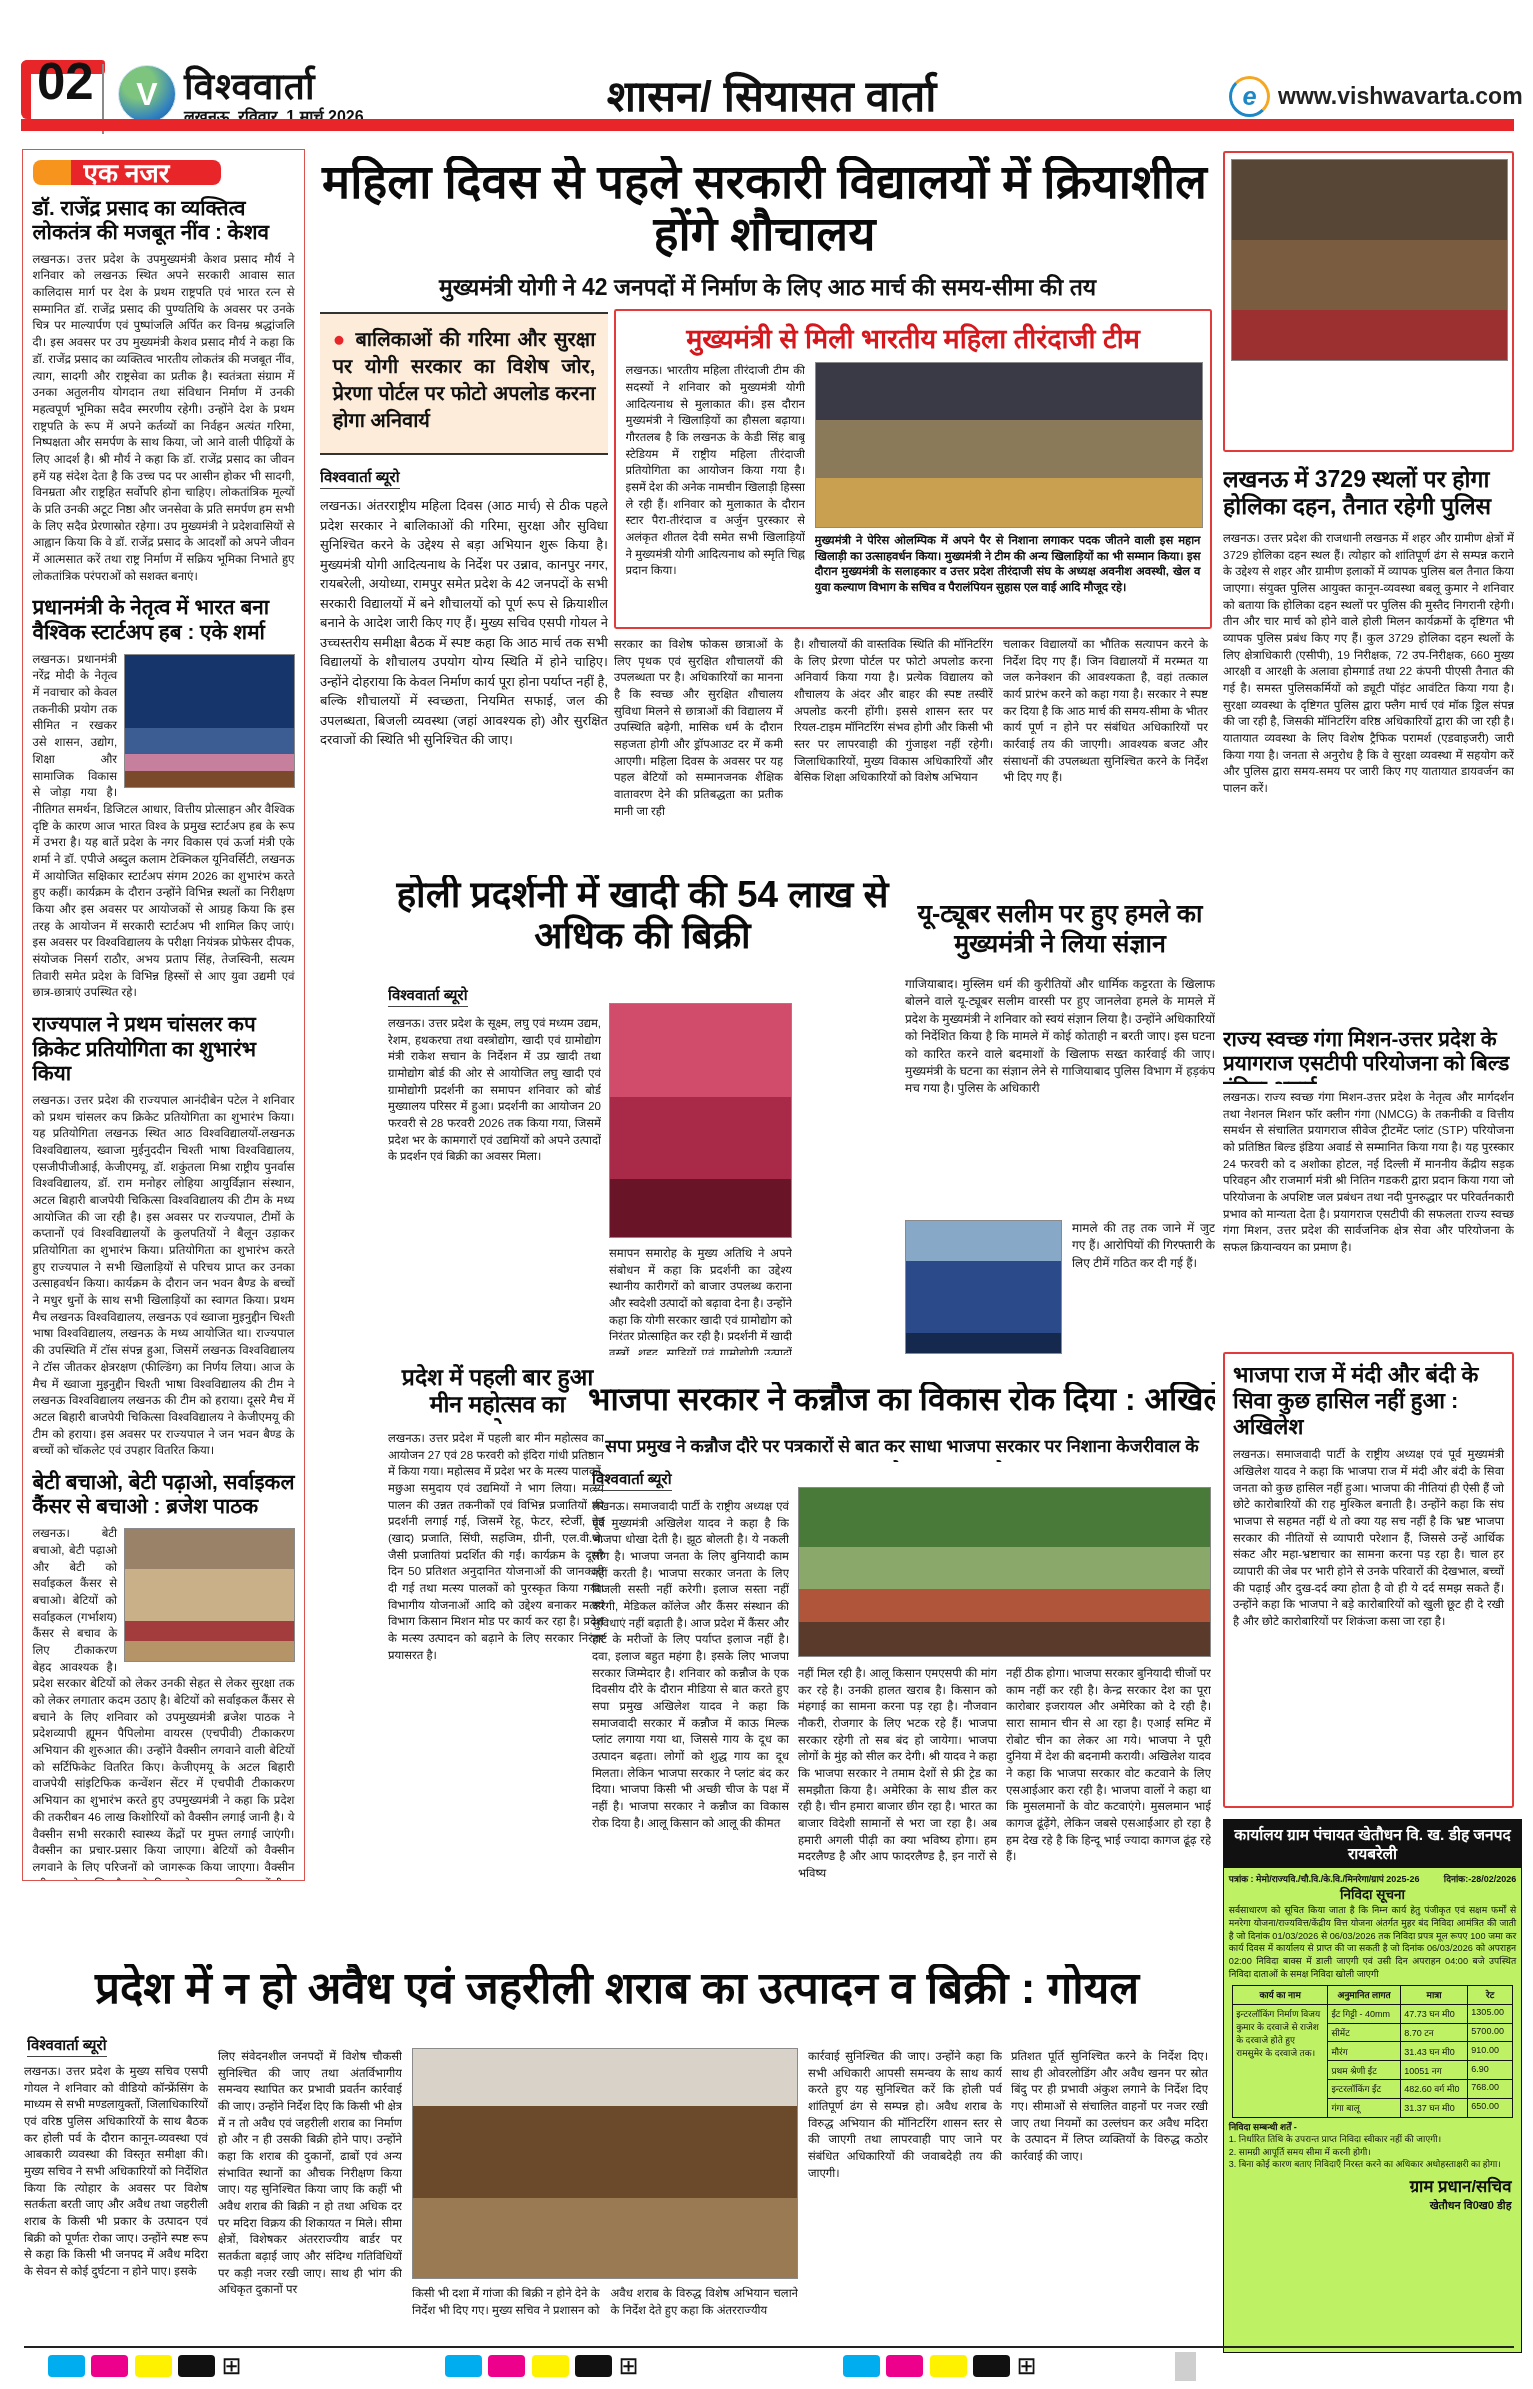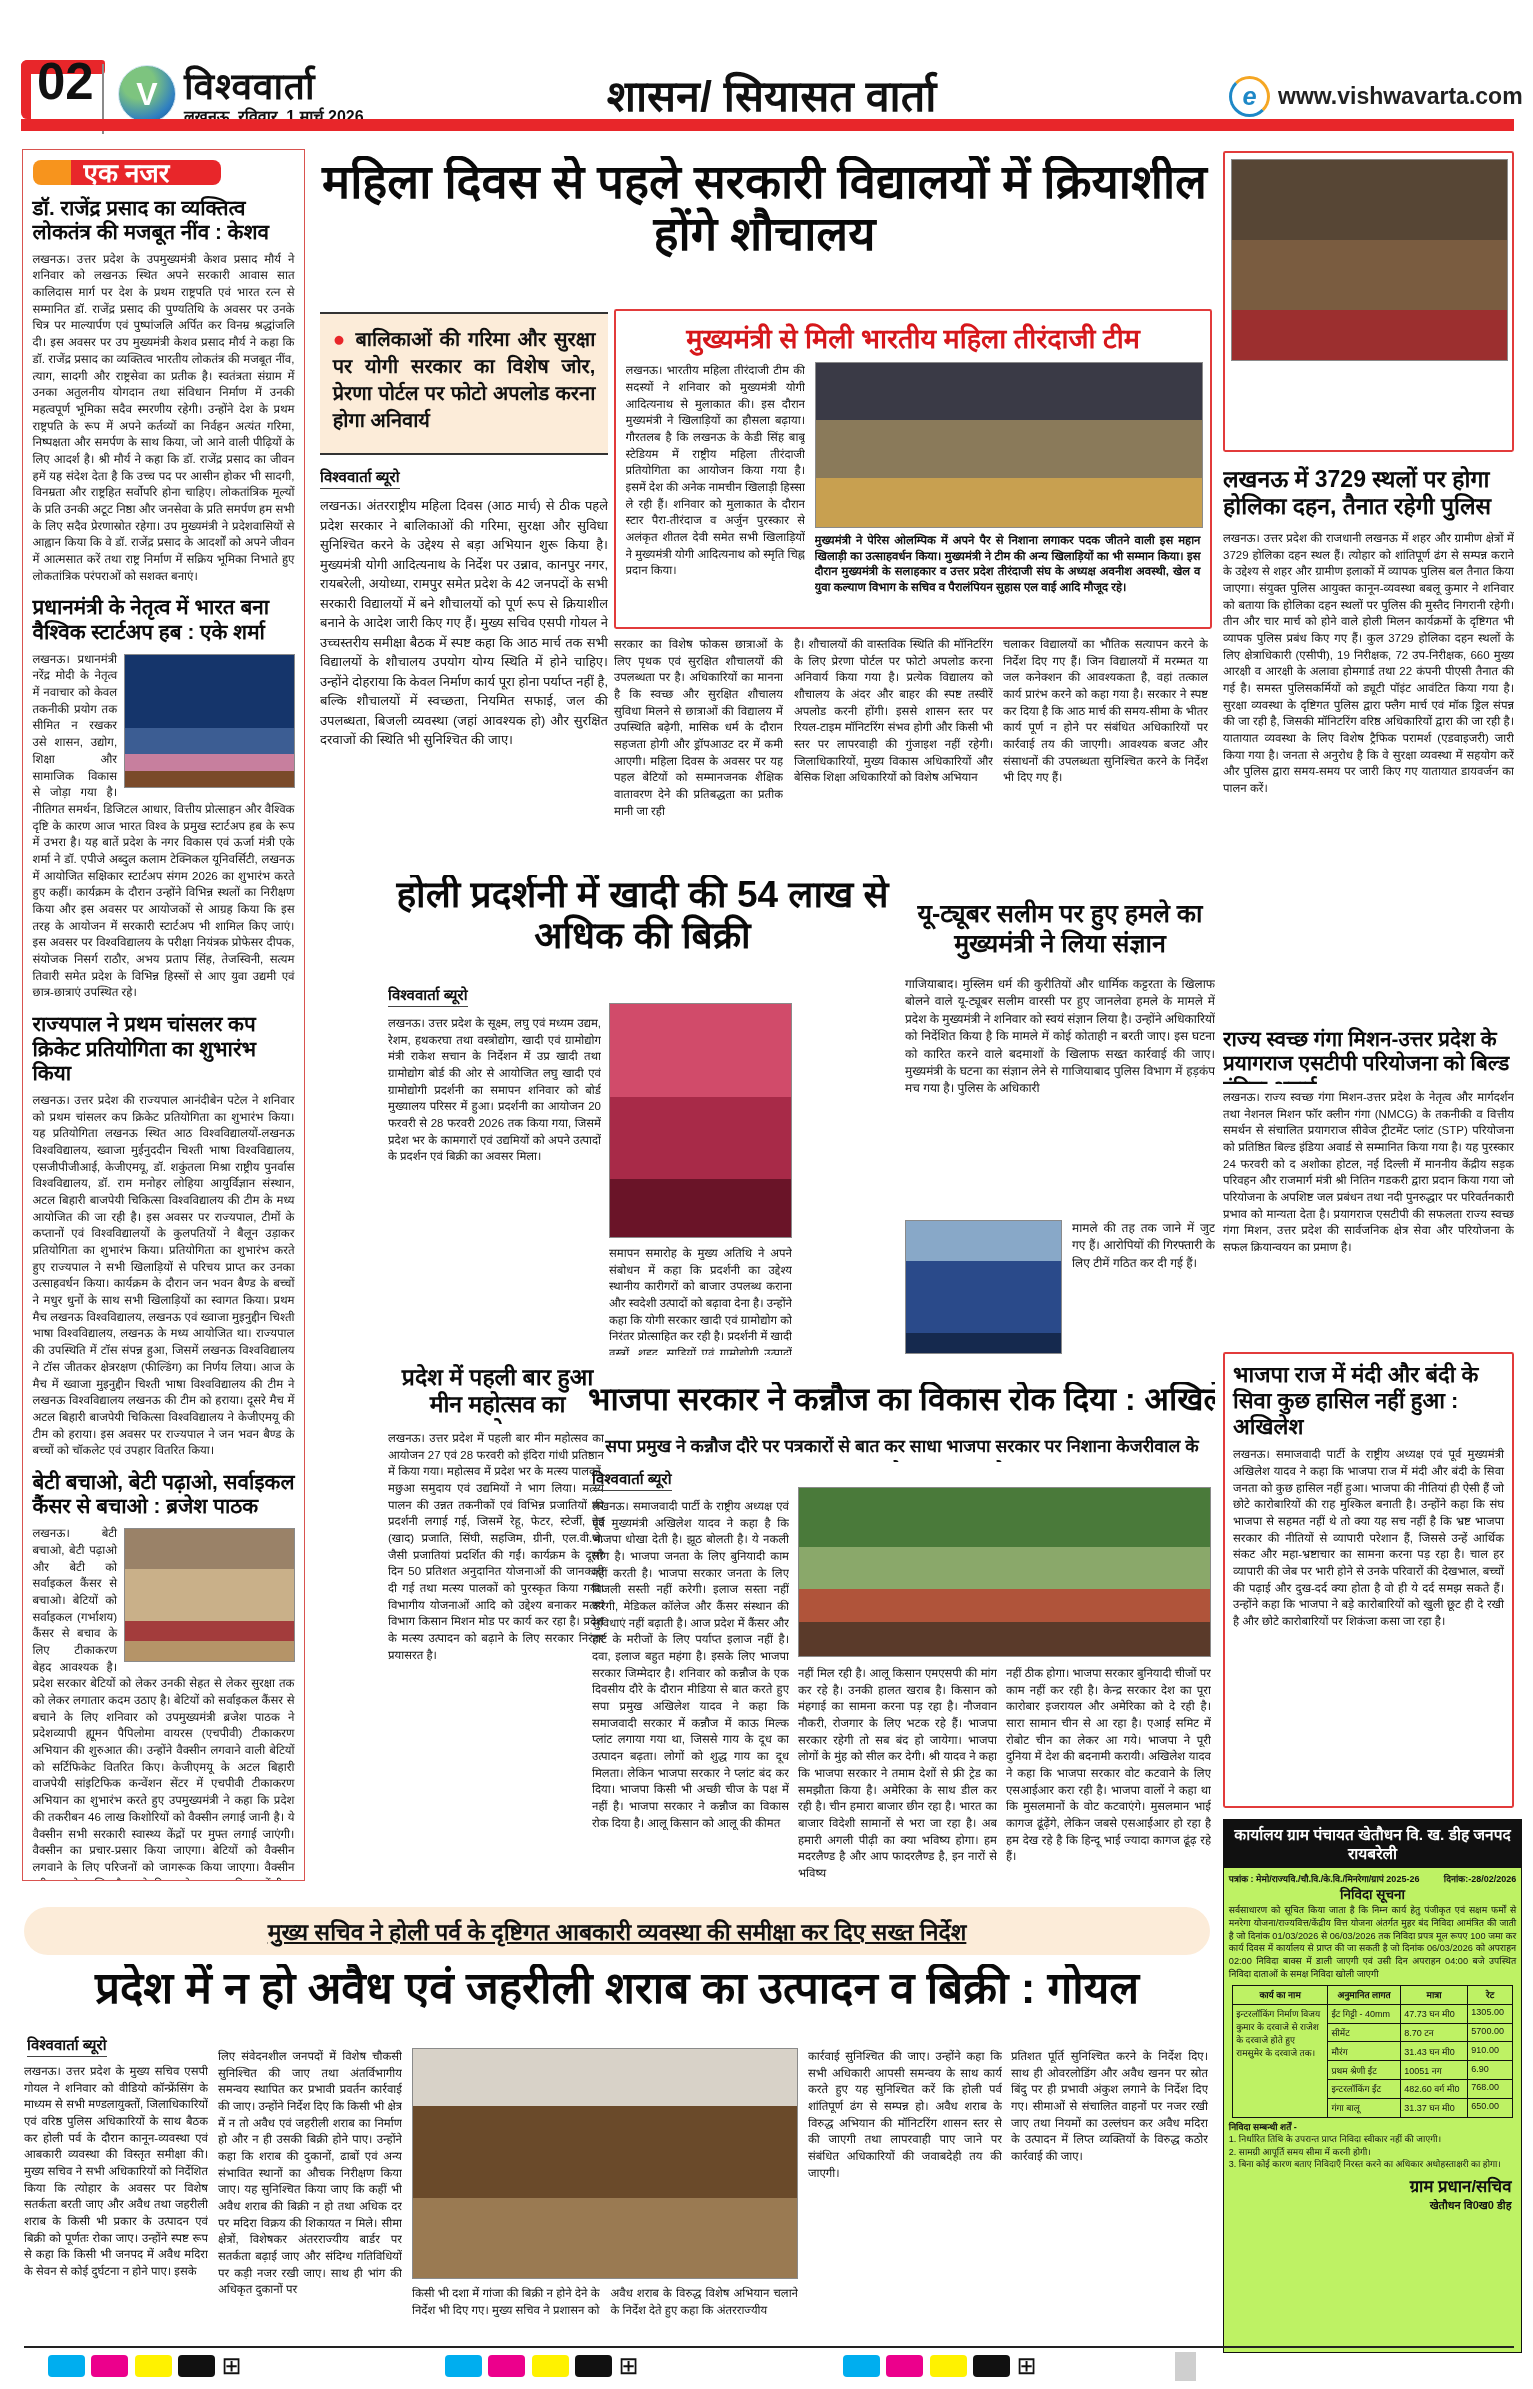--- a/index.html
+++ b/index.html
@@ -107,20 +107,21 @@
     <div class="ol-body">लखनऊ। उत्तर प्रदेश की राज्यपाल आनंदीबेन पटेल ने शनिवार को प्रथम चांसलर कप क्रिकेट प्रतियोगिता का शुभारंभ किया। यह प्रतियोगिता लखनऊ स्थित आठ विश्वविद्यालयों-लखनऊ विश्वविद्यालय, ख्वाजा मुईनुददीन चिश्ती भाषा विश्वविद्यालय, एसजीपीजीआई, केजीएमयू, डॉ. शकुंतला मिश्रा राष्ट्रीय पुनर्वास विश्वविद्यालय, डॉ. राम मनोहर लोहिया आयुर्विज्ञान संस्थान, अटल बिहारी बाजपेयी चिकित्सा विश्वविद्यालय की टीम के मध्य आयोजित की जा रही है। इस अवसर पर राज्यपाल, टीमों के कप्तानों एवं विश्वविद्यालयों के कुलपतियों ने बैलून उड़ाकर प्रतियोगिता का शुभारंभ किया। प्रतियोगिता का शुभारंभ करते हुए राज्यपाल ने सभी खिलाड़ियों से परिचय प्राप्त कर उनका उत्साहवर्धन किया। कार्यक्रम के दौरान जन भवन बैण्ड के बच्चों ने मधुर धुनों के साथ सभी खिलाड़ियों का स्वागत किया। प्रथम मैच लखनऊ विश्वविद्यालय, लखनऊ एवं ख्वाजा मुइनुद्दीन चिश्ती भाषा विश्वविद्यालय, लखनऊ के मध्य आयोजित था। राज्यपाल की उपस्थिति में टॉस संपन्न हुआ, जिसमें लखनऊ विश्वविद्यालय ने टॉस जीतकर क्षेत्ररक्षण (फील्डिंग) का निर्णय लिया। आज के मैच में ख्वाजा मुइनुद्दीन चिश्ती भाषा विश्वविद्यालय की टीम ने लखनऊ विश्वविद्यालय लखनऊ की टीम को हराया। दूसरे मैच में अटल बिहारी बाजपेयी चिकित्सा विश्वविद्यालय ने केजीएमयू की टीम को हराया। इस अवसर पर राज्यपाल ने जन भवन बैण्ड के बच्चों को चॉकलेट एवं उपहार वितरित किया।</div>
 
     <div class="art-title ol-title">बेटी बचाओ, बेटी पढ़ाओ, सर्वाइकल कैंसर से बचाओ : ब्रजेश पाठक</div>
     <div class="ol-body">
       <span class="ol-photo photo ph-beti" style="display:block;"></span>
       <span>लखनऊ। बेटी बचाओ, बेटी पढ़ाओ और बेटी को सर्वाइकल कैंसर से बचाओ। बेटियों को सर्वाइकल (गर्भाशय) कैंसर से बचाव के लिए टीकाकरण बेहद आवश्यक है। प्रदेश सरकार बेटियों को लेकर उनकी सेहत से लेकर सुरक्षा तक को लेकर लगातार कदम उठाए है। बेटियों को सर्वाइकल कैंसर से बचाने के लिए शनिवार को उपमुख्यमंत्री ब्रजेश पाठक ने प्रदेशव्यापी ह्यूमन पैपिलोमा वायरस (एचपीवी) टीकाकरण अभियान की शुरुआत की। उन्होंने वैक्सीन लगवाने वाली बेटियों को सर्टिफिकेट वितरित किए। केजीएमयू के अटल बिहारी वाजपेयी सांइटिफिक कन्वेंशन सेंटर में एचपीवी टीकाकरण अभियान का शुभारंभ करते हुए उपमुख्यमंत्री ने कहा कि प्रदेश की तकरीबन 46 लाख किशोरियों को वैक्सीन लगाई जानी है। ये वैक्सीन सभी सरकारी स्वास्थ्य केंद्रों पर मुफ्त लगाई जाएंगी। वैक्सीन का प्रचार-प्रसार किया जाएगा। बेटियों को वैक्सीन लगवाने के लिए परिजनों को जागरूक किया जाएगा। वैक्सीन पूरी तरह से सुरक्षित है। बच्चे की 12 से 14 साल की उम्र में टीका पूरा लगाया जाए तो ही। इस टीके की दो डोज लगती है। नए टीका लगवाने के लिए अभियान में भारत सरकार देश में भी मदद मिल रही है।</span>
     </div>
   </div>
 
   <div class="abs headline-xl center" style="left:316px;top:156px;width:897px;height:111px;font-size:47px;">महिला दिवस से पहले सरकारी विद्यालयों में क्रियाशील होंगे शौचालय</div>
+  <div class="abs bold center" style="left:342px;top:270px;width:851px;height:33px;font-size:23px;">मुख्यमंत्री योगी ने 42 जनपदों में निर्माण के लिए आठ मार्च की समय-सीमा की तय</div>
 
   <div class="abs highlight-box">
     <span class="dot">●</span>
     <span>बालिकाओं की गरिमा और सुरक्षा पर योगी सरकार का विशेष जोर, प्रेरणा पोर्टल पर फोटो अपलोड करना होगा अनिवार्य</span>
   </div>
 
   <div class="abs" style="left:320px;top:466px;width:199px;height:27px;">
     <span class="byline">विश्ववार्ता ब्यूरो</span>
   </div>
   <div class="abs body-txt" style="left:320px;top:496px;width:288px;height:366px;font-size:13px;line-height:1.5;">लखनऊ। अंतरराष्ट्रीय महिला दिवस (आठ मार्च) से ठीक पहले प्रदेश सरकार ने बालिकाओं की गरिमा, सुरक्षा और सुविधा सुनिश्चित करने के उद्देश्य से बड़ा अभियान शुरू किया है। मुख्यमंत्री योगी आदित्यनाथ के निर्देश पर उन्नाव, कानपुर नगर, रायबरेली, अयोध्या, रामपुर समेत प्रदेश के 42 जनपदों के सभी सरकारी विद्यालयों में बने शौचालयों को पूर्ण रूप से क्रियाशील बनाने के आदेश जारी किए गए हैं। मुख्य सचिव एसपी गोयल ने उच्चस्तरीय समीक्षा बैठक में स्पष्ट कहा कि आठ मार्च तक सभी विद्यालयों के शौचालय उपयोग योग्य स्थिति में होने चाहिए। उन्होंने दोहराया कि केवल निर्माण कार्य पूरा होना पर्याप्त नहीं है, बल्कि शौचालयों में स्वच्छता, नियमित सफाई, जल की उपलब्धता, बिजली व्यवस्था (जहां आवश्यक हो) और सुरक्षित दरवाजों की स्थिति भी सुनिश्चित की जाए।</div>
@@ -235,21 +236,20 @@
   <div class="abs headline-xl center" style="left:588px;top:1382px;width:627px;height:45px;font-size:32px;white-space:nowrap;">भाजपा सरकार ने कन्नौज का विकास रोक दिया : अखिलेश यादव</div>
   <div class="abs bold center" style="left:592px;top:1433px;width:620px;height:29px;font-size:17.5px;">सपा प्रमुख ने कन्नौज दौरे पर पत्रकारों से बात कर साधा भाजपा सरकार पर निशाना केजरीवाल के साथ अन्याय करने का लगाया आरोप</div>
   <div class="abs" style="left:592px;top:1468px;width:175px;height:25.4px;">
     <span class="byline">विश्ववार्ता ब्यूरो</span>
   </div>
   <div class="abs body-txt" style="left:592px;top:1498px;width:197px;height:404px;">लखनऊ। समाजवादी पार्टी के राष्ट्रीय अध्यक्ष एवं पूर्व मुख्यमंत्री अखिलेश यादव ने कहा है कि भाजपा धोखा देती है। झूठ बोलती है। ये नकली लोग है। भाजपा जनता के लिए बुनियादी काम नहीं करती है। भाजपा सरकार जनता के लिए बिजली सस्ती नहीं करेगी। इलाज सस्ता नहीं करेगी, मेडिकल कॉलेज और कैंसर संस्थान की सुविधाएं नहीं बढ़ाती है। आज प्रदेश में कैंसर और हार्ट के मरीजों के लिए पर्याप्त इलाज नहीं है। दवा, इलाज बहुत महंगा है। इसके लिए भाजपा सरकार जिम्मेदार है। शनिवार को कन्नौज के एक दिवसीय दौरे के दौरान मीडिया से बात करते हुए सपा प्रमुख अखिलेश यादव ने कहा कि समाजवादी सरकार में कन्नौज में काऊ मिल्क प्लांट लगाया गया था, जिससे गाय के दूध का उत्पादन बढ़ता। लोगों को शुद्ध गाय का दूध मिलता। लेकिन भाजपा सरकार ने प्लांट बंद कर दिया। भाजपा किसी भी अच्छी चीज के पक्ष में नहीं है। भाजपा सरकार ने कन्नौज का विकास रोक दिया है। आलू किसान को आलू की कीमत</div>
   <div class="abs photo ph-kannauj" style="left:798px;top:1487px;width:413px;height:170px;"></div>
   <div class="abs body-txt" style="left:798px;top:1665px;width:199px;height:237px;">नहीं मिल रही है। आलू किसान एमएसपी की मांग कर रहे है। उनकी हालत खराब है। किसान को मंहगाई का सामना करना पड़ रहा है। नौजवान नौकरी, रोजगार के लिए भटक रहे हैं। भाजपा सरकार रहेगी तो सब बंद हो जायेगा। भाजपा लोगों के मुंह को सील कर देगी। श्री यादव ने कहा कि भाजपा सरकार ने तमाम देशों से फ्री ट्रेड का समझौता किया है। अमेरिका के साथ डील कर रही है। चीन हमारा बाजार छीन रहा है। भारत का बाजार विदेशी सामानों से भरा जा रहा है। अब हमारी अगली पीढ़ी का क्या भविष्य होगा। हम मदरलैण्ड है और आप फादरलैण्ड है, इन नारों से भविष्य</div>
   <div class="abs body-txt" style="left:1006px;top:1665px;width:205px;height:237px;">नहीं ठीक होगा। भाजपा सरकार बुनियादी चीजों पर काम नहीं कर रही है। केन्द्र सरकार देश का पूरा कारोबार इजरायल और अमेरिका को दे रही है। सारा सामान चीन से आ रहा है। एआई समिट में रोबोट चीन का लेकर आ गये। भाजपा ने पूरी दुनिया में देश की बदनामी करायी। अखिलेश यादव ने कहा कि भाजपा सरकार वोट कटवाने के लिए एसआईआर करा रही है। भाजपा वालों ने कहा था कि मुसलमानों के वोट कटवाएंगे। मुसलमान भाई कागज ढूंढ़ेंगे, लेकिन जबसे एसआईआर हो रहा है हम देख रहे है कि हिन्दू भाई ज्यादा कागज ढूंढ़ रहे हैं।</div>
 
-  <div class="abs band">मुख्य सचिव ने होली पर्व के दृष्टिगत आबकारी व्यवस्था की समीक्षा कर दिए सख्त निर्देश</div>
   <div class="abs headline-xl center" style="left:24px;top:1964px;width:1186px;height:64px;font-size:44px;">प्रदेश में न हो अवैध एवं जहरीली शराब का उत्पादन व बिक्री : गोयल</div>
   <div class="abs" style="left:27px;top:2034px;width:175px;height:25.4px;">
     <span class="byline">विश्ववार्ता ब्यूरो</span>
   </div>
   <div class="abs body-txt" style="left:24px;top:2063px;width:184px;height:280px;">लखनऊ। उत्तर प्रदेश के मुख्य सचिव एसपी गोयल ने शनिवार को वीडियो कॉन्फ्रेंसिंग के माध्यम से सभी मण्डलायुक्तों, जिलाधिकारियों एवं वरिष्ठ पुलिस अधिकारियों के साथ बैठक कर होली पर्व के दौरान कानून-व्यवस्था एवं आबकारी व्यवस्था की विस्तृत समीक्षा की। मुख्य सचिव ने सभी अधिकारियों को निर्देशित किया कि त्योहार के अवसर पर विशेष सतर्कता बरती जाए और अवैध तथा जहरीली शराब के किसी भी प्रकार के उत्पादन एवं बिक्री को पूर्णतः रोका जाए। उन्होंने स्पष्ट रूप से कहा कि किसी भी जनपद में अवैध मदिरा के सेवन से कोई दुर्घटना न होने पाए। इसके</div>
   <div class="abs body-txt" style="left:218px;top:2048px;width:184px;height:294px;">लिए संवेदनशील जनपदों में विशेष चौकसी सुनिश्चित की जाए तथा अंतर्विभागीय समन्वय स्थापित कर प्रभावी प्रवर्तन कार्रवाई की जाए। उन्होंने निर्देश दिए कि किसी भी क्षेत्र में न तो अवैध एवं जहरीली शराब का निर्माण हो और न ही उसकी बिक्री होने पाए। उन्होंने कहा कि शराब की दुकानों, ढाबों एवं अन्य संभावित स्थानों का औचक निरीक्षण किया जाए। यह सुनिश्चित किया जाए कि कहीं भी अवैध शराब की बिक्री न हो तथा अधिक दर पर मदिरा विक्रय की शिकायत न मिले। सीमा क्षेत्रों, विशेषकर अंतरराज्यीय बार्डर पर सतर्कता बढ़ाई जाए और संदिग्ध गतिविधियों पर कड़ी नजर रखी जाए। साथ ही भांग की अधिकृत दुकानों पर</div>
   <div class="abs photo ph-meeting" style="left:412px;top:2048px;width:386px;height:231px;"></div>
   <div class="abs body-txt" style="left:412px;top:2285px;width:386px;height:57px;column-count:2;column-gap:11px;">किसी भी दशा में गांजा की बिक्री न होने देने के निर्देश भी दिए गए। मुख्य सचिव ने प्रशासन को अवैध शराब के विरुद्ध विशेष अभियान चलाने के निर्देश देते हुए कहा कि अंतरराज्यीय</div>
   <div class="abs body-txt" style="left:808px;top:2048px;width:194px;height:294px;">कार्रवाई सुनिश्चित की जाए। उन्होंने कहा कि सभी अधिकारी आपसी समन्वय के साथ कार्य करते हुए यह सुनिश्चित करें कि होली पर्व शांतिपूर्ण ढंग से सम्पन्न हो। अवैध शराब के विरुद्ध अभियान की मॉनिटरिंग शासन स्तर से की जाएगी तथा लापरवाही पाए जाने पर संबंधित अधिकारियों की जवाबदेही तय की जाएगी।</div>
   <div class="abs body-txt" style="left:1011px;top:2048px;width:197px;height:294px;">प्रतिशत पूर्ति सुनिश्चित करने के निर्देश दिए। साथ ही ओवरलोडिंग और अवैध खनन पर स्रोत बिंदु पर ही प्रभावी अंकुश लगाने के निर्देश दिए गए। सीमाओं से संचालित वाहनों पर नजर रखी जाए तथा नियमों का उल्लंघन कर अवैध मदिरा के उत्पादन में लिप्त व्यक्तियों के विरुद्ध कठोर कार्रवाई की जाए।</div>

